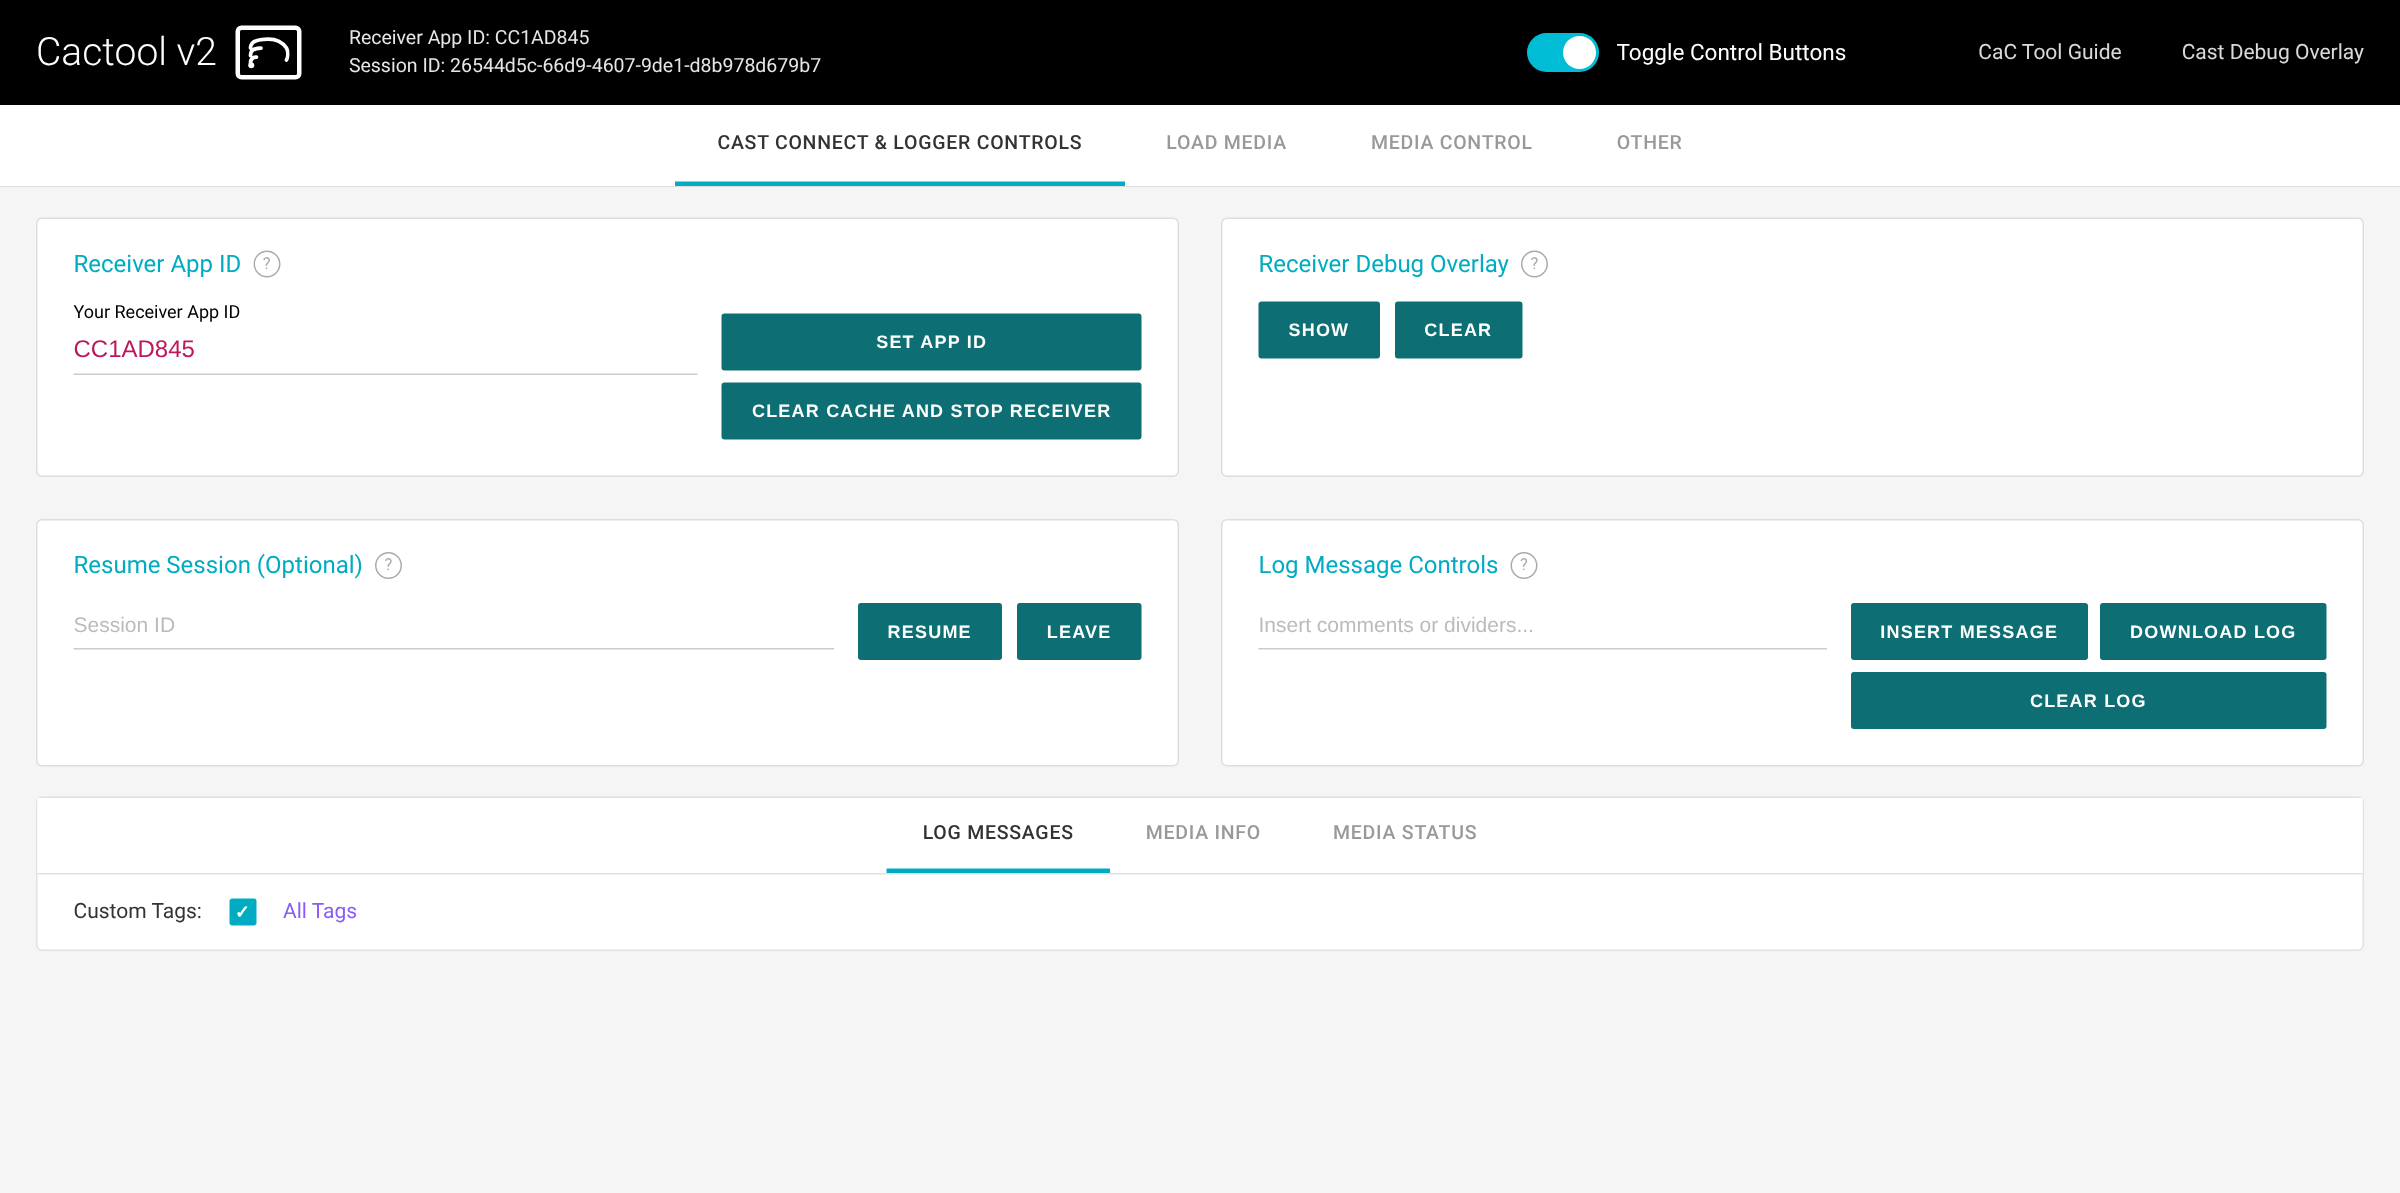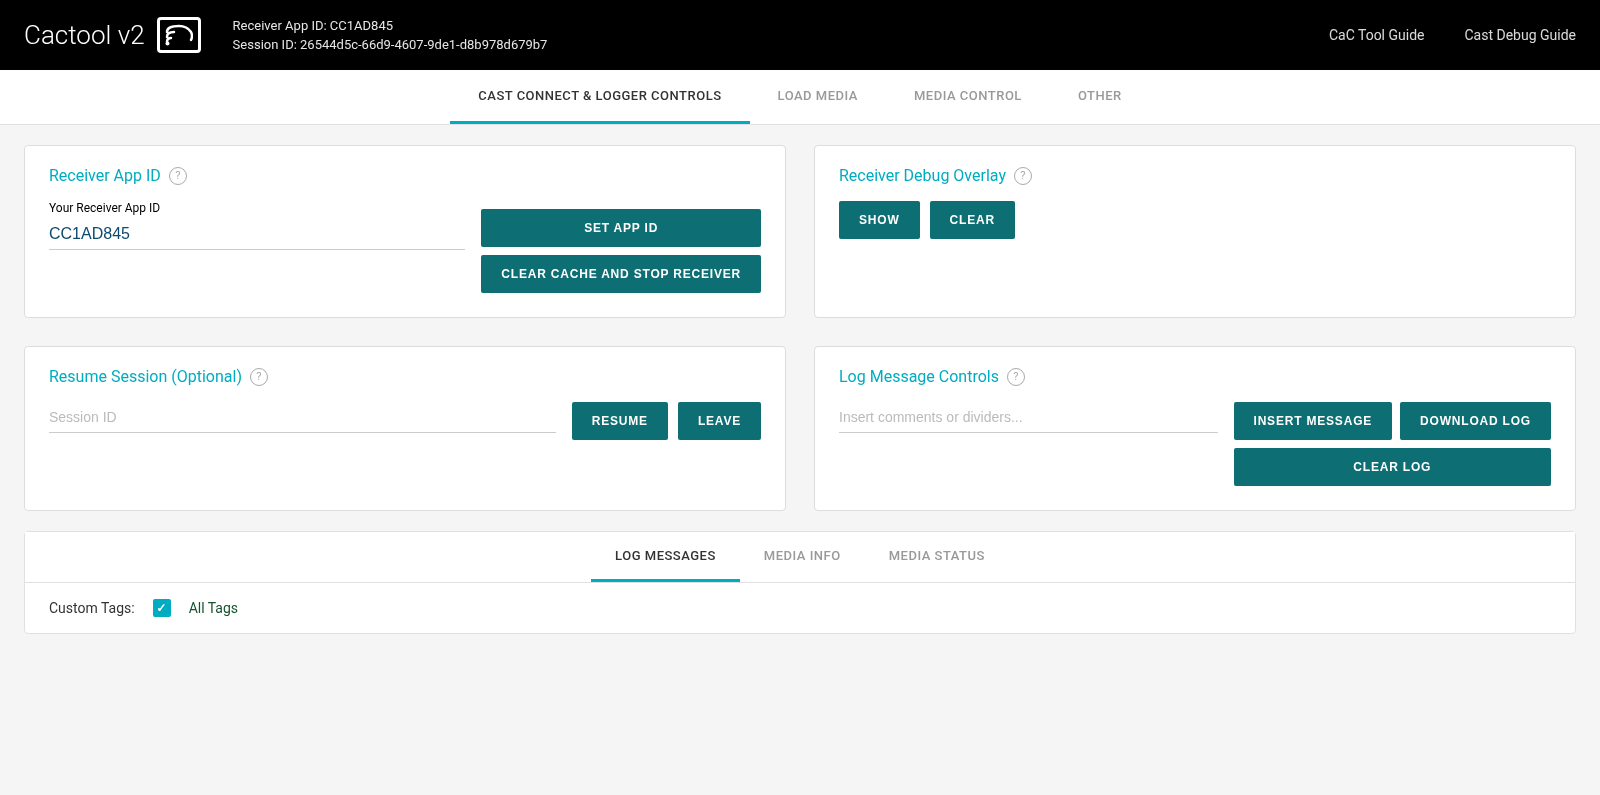--- a/index.html
+++ b/index.html
@@ -153,21 +153,21 @@
       color: #000000;
       margin-bottom: 4px;
     }
 
     .input-field {
       width: 100%;
       border: none;
       border-bottom: 1px solid #ccc;
       padding: 6px 0;
       font-size: 16px;
-      color: #0c4a6e;
+      color: #be185d;
       outline: none;
       background: transparent;
     }
 
     .input-field::placeholder {
       color: #bbb;
       font-size: 14px;
     }
 
     .card-actions {
@@ -267,21 +267,21 @@
 
     .checkbox-teal::after {
       content: '✓';
       color: white;
       font-size: 12px;
       font-weight: bold;
     }
 
     .all-tags-text {
       font-size: 14px;
-      color: #14532d;
+      color: #8b5cf6;
     }
 
     
     .log-msg-body {
       display: flex;
       align-items: flex-start;
       gap: 16px;
     }
 
     .log-msg-input-section {
@@ -311,22 +311,26 @@
         <path d="M2 13 Q2 8 9 8" stroke="white" stroke-width="2.5" fill="none" stroke-linecap="round"></path>
         <path d="M2 8 Q2 2 14 2 Q22 2 26 8 Q28 12 26 16" stroke="white" stroke-width="2.5" fill="none" stroke-linecap="round"></path>
         <circle cx="2.5" cy="19.5" r="2" fill="white"></circle>
       </svg>
     </div>
   </div>
   <div class="header-info">
     <span class="header-info-line">Receiver App ID: CC1AD845</span>
     <span class="header-info-line">Session ID: 26544d5c-66d9-4607-9de1-d8b978d679b7</span>
   </div>
+  <div class="header-toggle">
+    <div class="toggle-switch"></div>
+    <span class="toggle-label">Toggle Control Buttons</span>
+  </div>
   <a class="header-nav-link">CaC Tool Guide</a>
-  <a class="header-nav-link">Cast Debug Guide</a>
+  <a class="header-nav-link">Cast Debug Overlay</a>
 </header>
 
 <nav class="main-tabs">
   <div class="main-tab active">CAST CONNECT &amp; LOGGER CONTROLS</div>
   <div class="main-tab">LOAD MEDIA</div>
   <div class="main-tab">MEDIA CONTROL</div>
   <div class="main-tab">OTHER</div>
 </nav>
 
 <div class="content">

